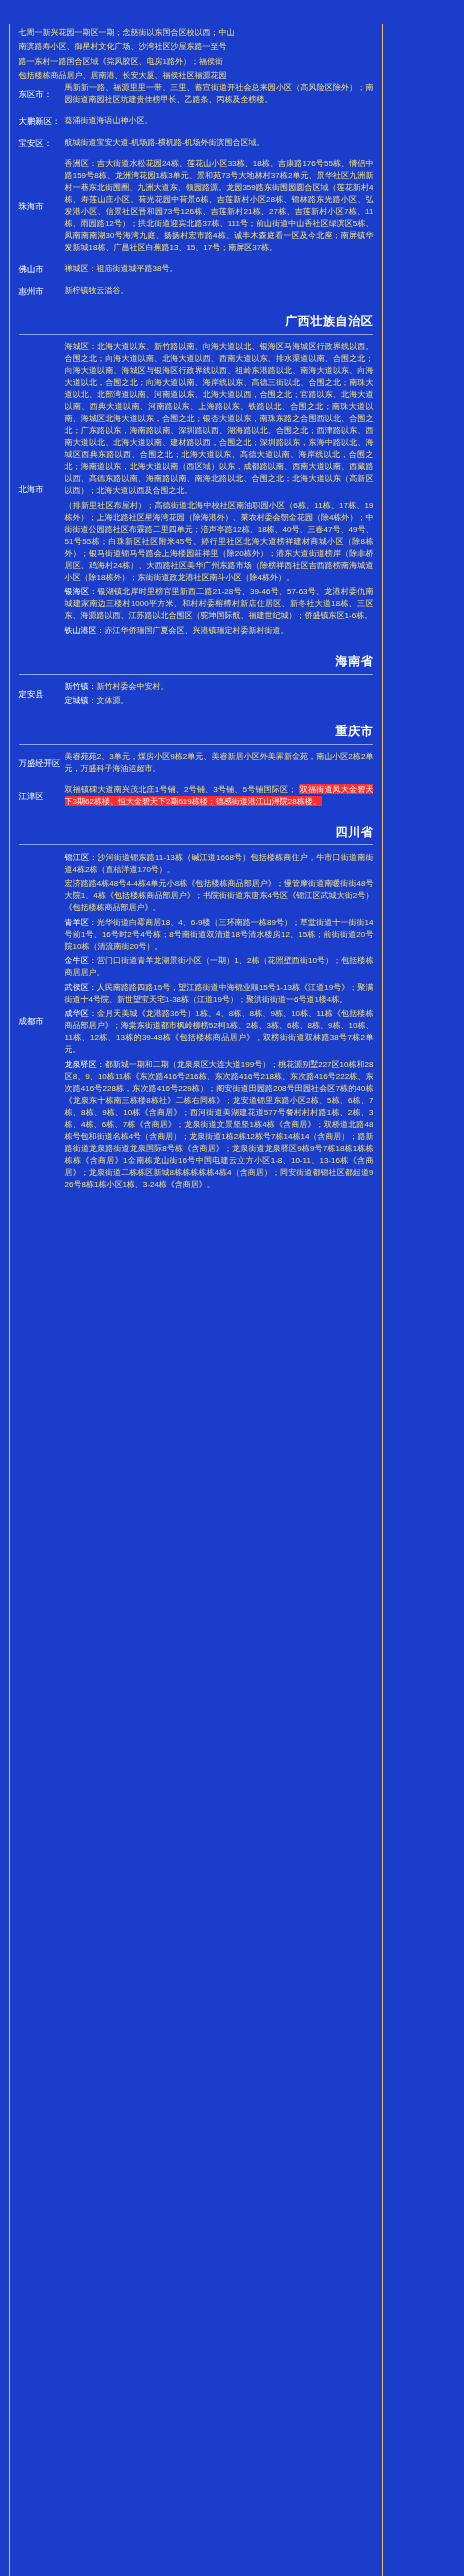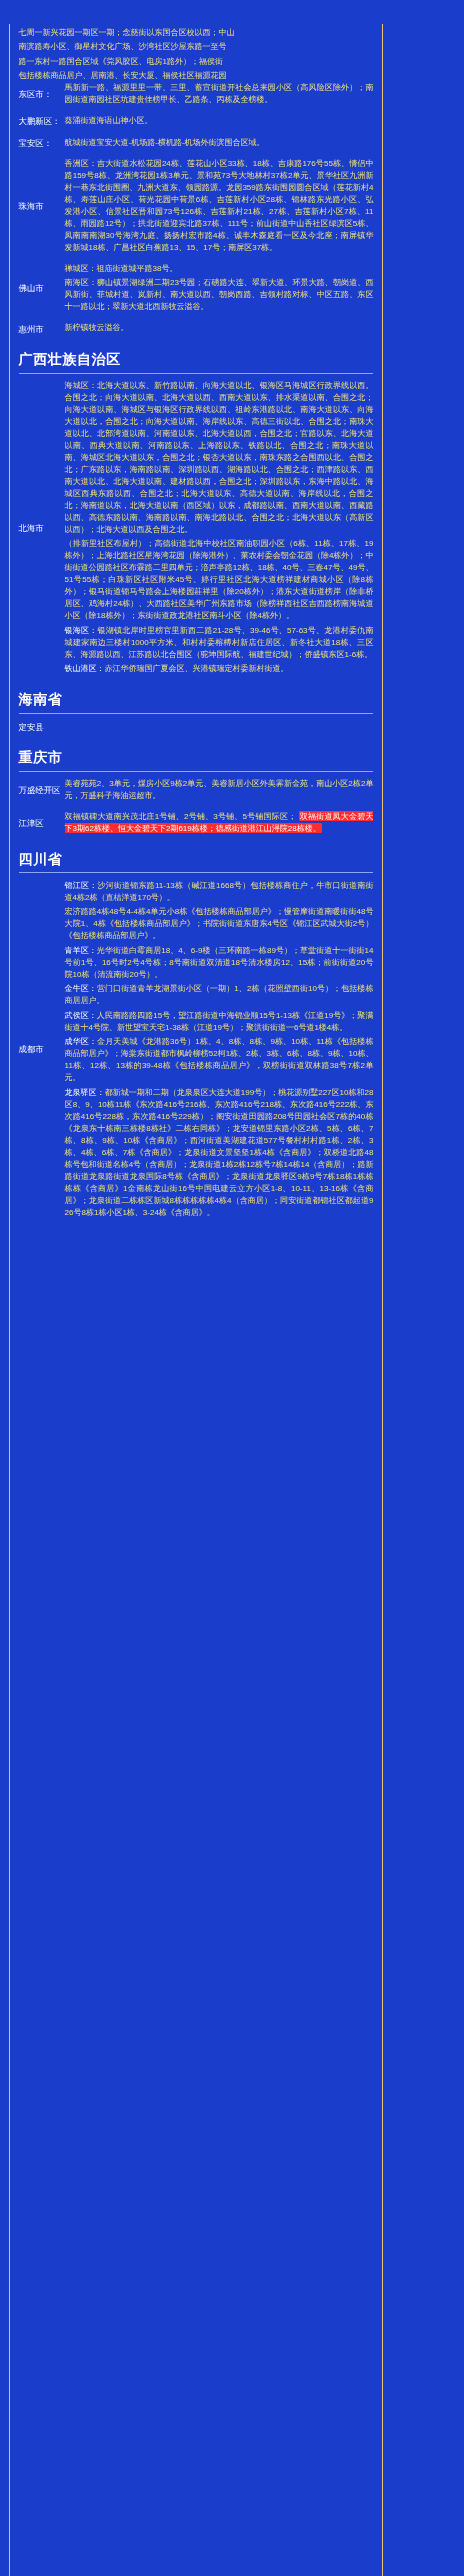--- a/index.html
+++ b/index.html
@@ -27,25 +27,26 @@
     border-left: 1.2px solid #f0c36a;
     border-right: 1.2px solid #f0c36a;
     pointer-events: none;
   }
   .content {
     position: relative;
     padding: 0 18.6px 12.4px 18.6px;
   }
   
   .province {
-    font-size: 14px;
+    font-size: 12px;
     font-weight: bold;
     color: #ffffff;
     margin: 16px 0 3.7px 0;
     letter-spacing: 0.6px;
+    text-align: right;
   }
   .province-rule {
     border-bottom: 0.6px solid #8fa7ef;
     margin: 0 0 6.2px 0;
     height: 0;
   }
   
   .row {
     display: flex;
     align-items: center;
@@ -118,21 +119,20 @@
 
     <div class="row">
       <div class="row-label">珠海市</div>
       <div class="row-body">香洲区：吉大街道水松花园24栋、莲花山小区33栋、18栋、吉康路176号55栋、情侣中路159号8栋、龙洲湾花园1栋3单元、景和苑73号大地林村37栋2单元、景华社区九洲新村一巷东北街围圈、九洲大道东、领园路源。龙园359路东街围园圆合区域（莲花新村4栋、寿莲山庄小区、荷光花园中荷景6栋、吉莲新村小区28栋、锦林路东光路小区、弘发港小区、信景社区晋和园73号126栋、吉莲新村21栋、27栋、吉莲新村小区7栋、11栋、雨园路12号）；拱北街道迎宾北路37栋、111号；前山街道中山香社区绿滨区5栋、凤南南南湖30号海湾九庭、扬扬村宏市路4栋、诚丰木森庭看一区及今北座；南屏镇华发新城18栋、广昌社区白蕉路13、15、17号；南屏区37栋。</div>
     </div>
 
     <div class="row">
       <div class="row-label">佛山市</div>
       <div class="row-body">
         <div class="para">禅城区：祖庙街道城平路38号。</div>
-        <div class="para">南海区：狮山镇景湖绿洲二期23号园；石磅路大连、翠新大道、环景大路、朝岗道、西风新街、菲城村道、岚新村、南大道以西、朝岗西路、吉领村路对标、中区五路、东区十一路以北；翠新大道北西新牧云溢谷。</div>
       </div>
     </div>
 
     <div class="row">
       <div class="row-label">惠州市</div>
       <div class="row-body">新柠镇牧云溢谷。</div>
     </div>
 
     <div class="province">广西壮族自治区</div>
     <div class="province-rule"></div>
@@ -150,20 +150,28 @@
         </div>
       </div>
     </div>
 
 
     <div class="province">海南省</div>
     <div class="province-rule"></div>
 
     <div class="row">
       <div class="row-label">定安县</div>
+      <div class="row-body">
+        <div class="para">
+          <span class="sub-label">新竹镇：</span><span>新竹村委会中安村。</span>
+        </div>
+        <div class="para">
+          <span class="sub-label">定城镇：</span><span>文体源。</span>
+        </div>
+      </div>
     </div>
 
     <div class="province">重庆市</div>
     <div class="province-rule"></div>
 
     <div class="row">
       <div class="row-label">万盛经开区</div>
       <div class="row-body">美睿苑苑2、3单元，煤房小区9栋2单元、美睿新居小区外美霁新金苑，南山小区2栋2单元，万盛科子海油运超市。</div>
     </div>
 

